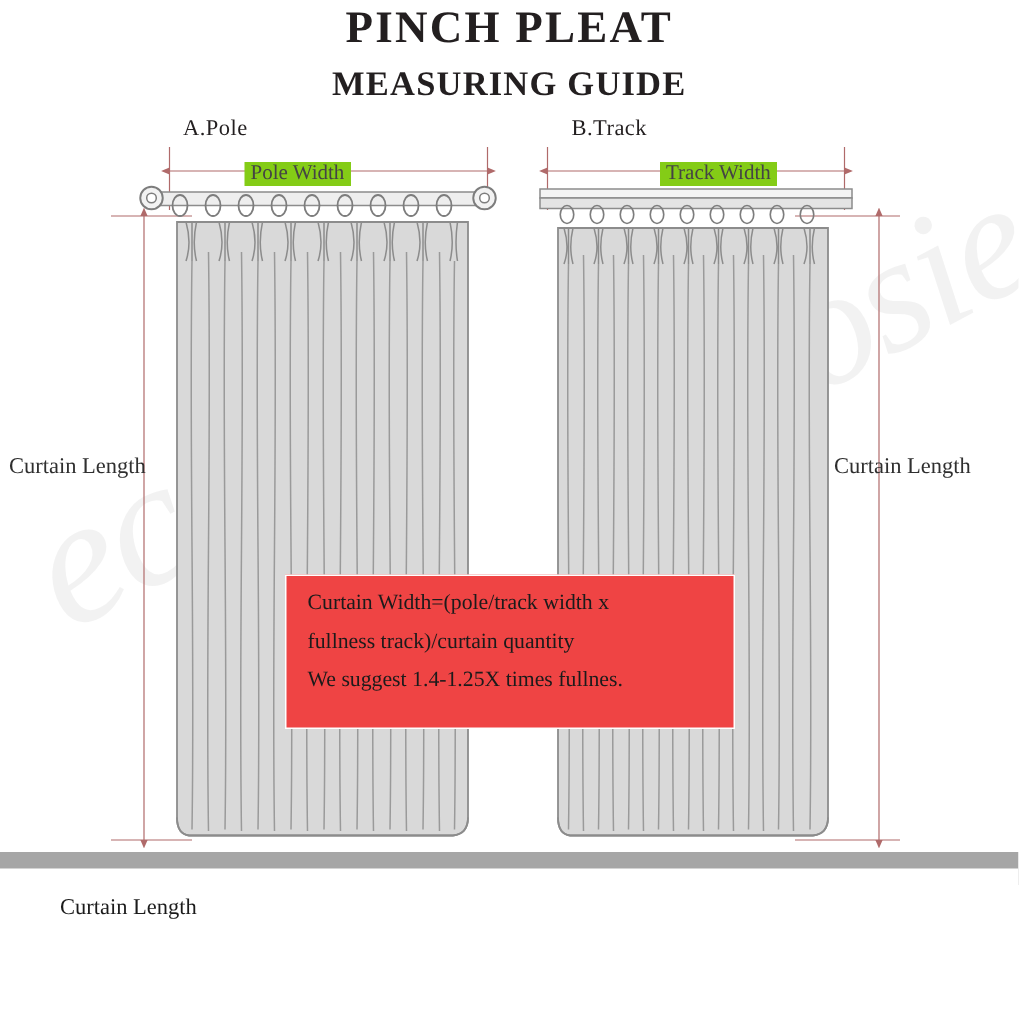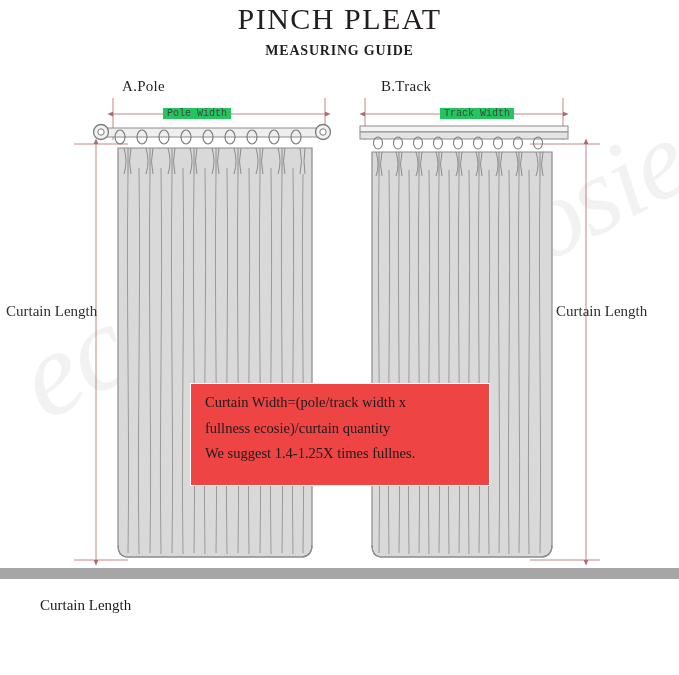--- a/index.html
+++ b/index.html
@@ -21,50 +21,49 @@
   }
 
   
   .title {
     position: absolute;
     left: 0;
     top: 2px;
     width: 679px;
     text-align: center;
     font-size: 30px;
-    font-weight: normal;
+    font-weight: bold;
     letter-spacing: 1.5px;
   }
   .subtitle {
     position: absolute;
     left: 0;
     top: 43px;
     width: 679px;
     text-align: center;
-    font-size: 14px;
+    font-size: 23px;
     font-weight: bold;
     letter-spacing: 0.8px;
   }
 
   .panel-label {
     position: absolute;
     font-size: 15px;
     letter-spacing: 0.3px;
   }
   #label-pole  { left: 122px; top: 78px; }
   #label-track { left: 381px; top: 78px; text-align: center; }
 
   
   .dim-text {
     position: absolute;
-    font-size: 10px;
+    font-size: 14px;
     color: #444;
-    background: #22c55e;
+    background: #84cc16;
     padding: 0 4px;
-    font-family: Liberation Mono, monospace;
   }
   #pole-width-text  { left: 163px; top: 108px; }
   #track-width-text { left: 440px; top: 108px; }
 
   .side-label {
     position: absolute;
     font-size: 15px;
     color: #2f2f2f;
   }
   #len-left  { left: 6px;  top: 303px; }
@@ -302,21 +301,21 @@
   </svg>
 
   <div class="dim-text" id="pole-width-text">Pole Width</div>
   <div class="dim-text" id="track-width-text">Track Width</div>
 
   <div class="side-label" id="len-left">Curtain Length</div>
   <div class="side-label" id="len-right">Curtain Length</div>
 
   <div id="callout">
     <p>Curtain Width=(pole/track width x</p>
-    <p>fullness ecosie)/curtain quantity</p>
+    <p>fullness track)/curtain quantity</p>
     <p>We suggest 1.4-1.25X times fullnes.</p>
   </div>
 
   <div id="bottom-bar"></div>
   <div id="bottom-note">
     <p class="note-title">Curtain Length</p>
   </div>
 
 </div>
 

